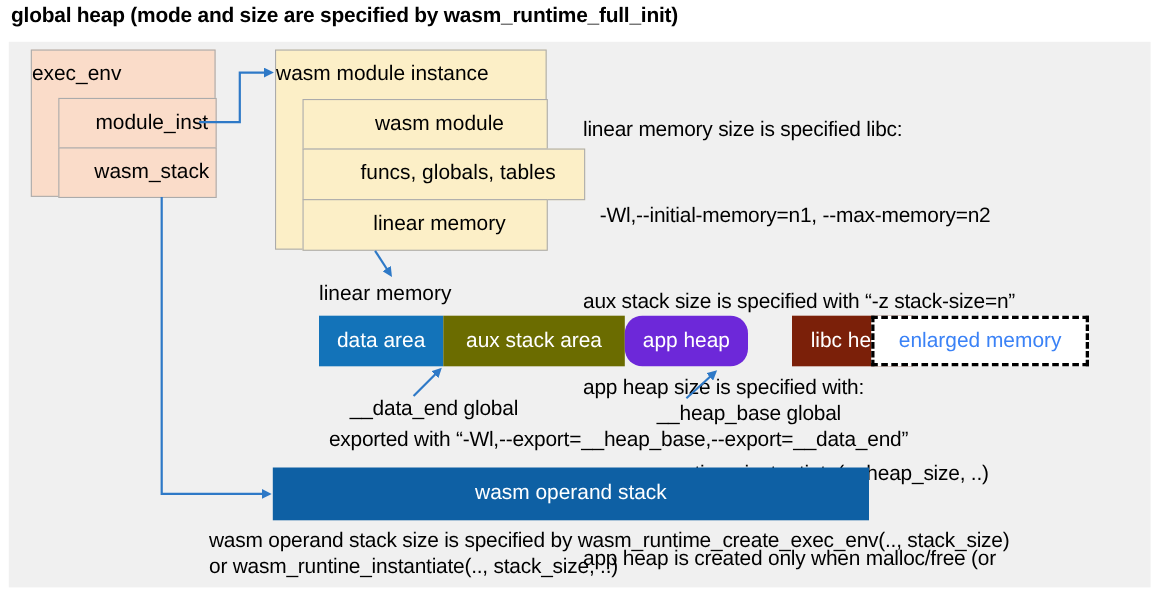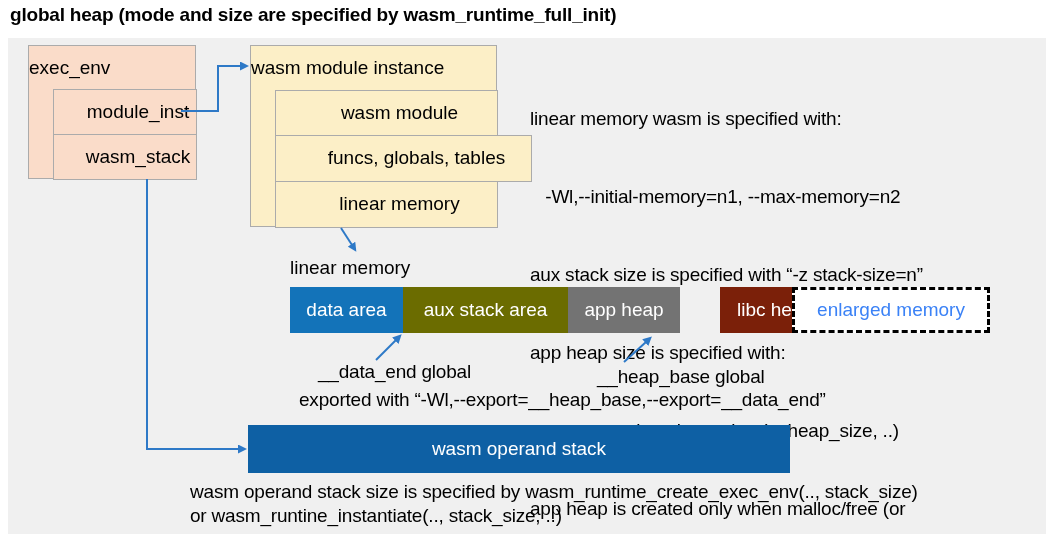--- a/index.html
+++ b/index.html
@@ -85,35 +85,35 @@
   </div>
 
   <div class="abs box mod-box" style="background: rgb(252, 239, 199);">
     <div class="box-header">wasm module instance</div>
     <div class="sub mod-sub-0" style="background: rgb(252, 239, 199);">wasm module</div>
     <div class="sub mod-sub-1" style="background: rgb(252, 239, 199);">funcs, globals, tables</div>
     <div class="sub mod-sub-2" style="background: rgb(252, 239, 199);">linear memory</div>
   </div>
 
   <div class="abs notes">
-    <div>linear memory wasm is specified with:</div>
+    <div>linear memory size is specified libc:</div>
     <div>   -Wl,--initial-memory=n1, --max-memory=n2</div>
     <div>aux stack size is specified with “-z stack-size=n”</div>
     <div>app heap size is specified with:</div>
     <div>   wasm_runtime_instantiate(.., heap_size, ..)</div>
     <div>app heap is created only when malloc/free (or</div>
     
   </div>
 
   <div class="abs lm-label">linear memory</div>
 
   <div class="abs bar">
     <div class="seg seg-0" style="background: rgb(19, 115, 185);">data area</div>
     <div class="seg seg-1" style="background: rgb(107, 108, 0);">aux stack area</div>
-    <div class="seg seg-2" style="background: #737373;">app heap</div>
+    <div class="seg seg-2" style="background: #6d28d9; border-radius: 16px;">app heap</div>
     <div class="seg seg-3" style="background: rgb(123, 32, 9); margin-left: 40px;">libc heap</div>
     <div class="seg seg-4" style="background: rgb(255, 255, 255); color: #3b82f6;">enlarged memory</div>
   </div>
 
   <div class="abs ann ann-data-end">__data_end global</div>
   <div class="abs ann ann-heap-base">__heap_base global</div>
   <div class="abs operand-bar" style="background: rgb(14, 96, 164);">wasm operand stack</div>
 
   <div class="abs ann ann-exported">exported with “-Wl,--export=__heap_base,--export=__data_end”</div>
 

